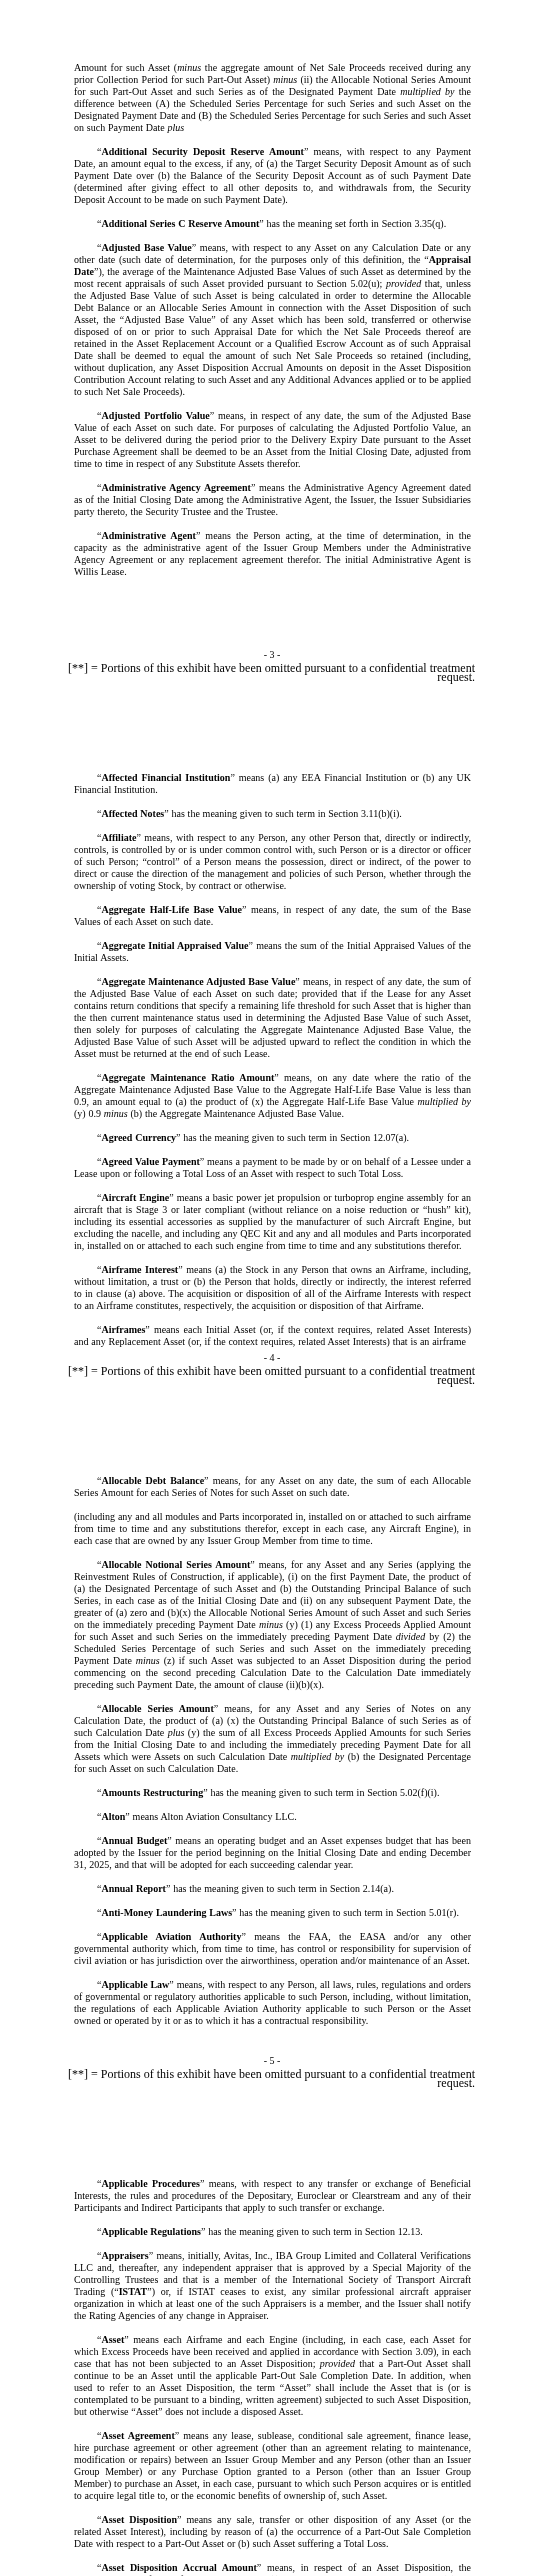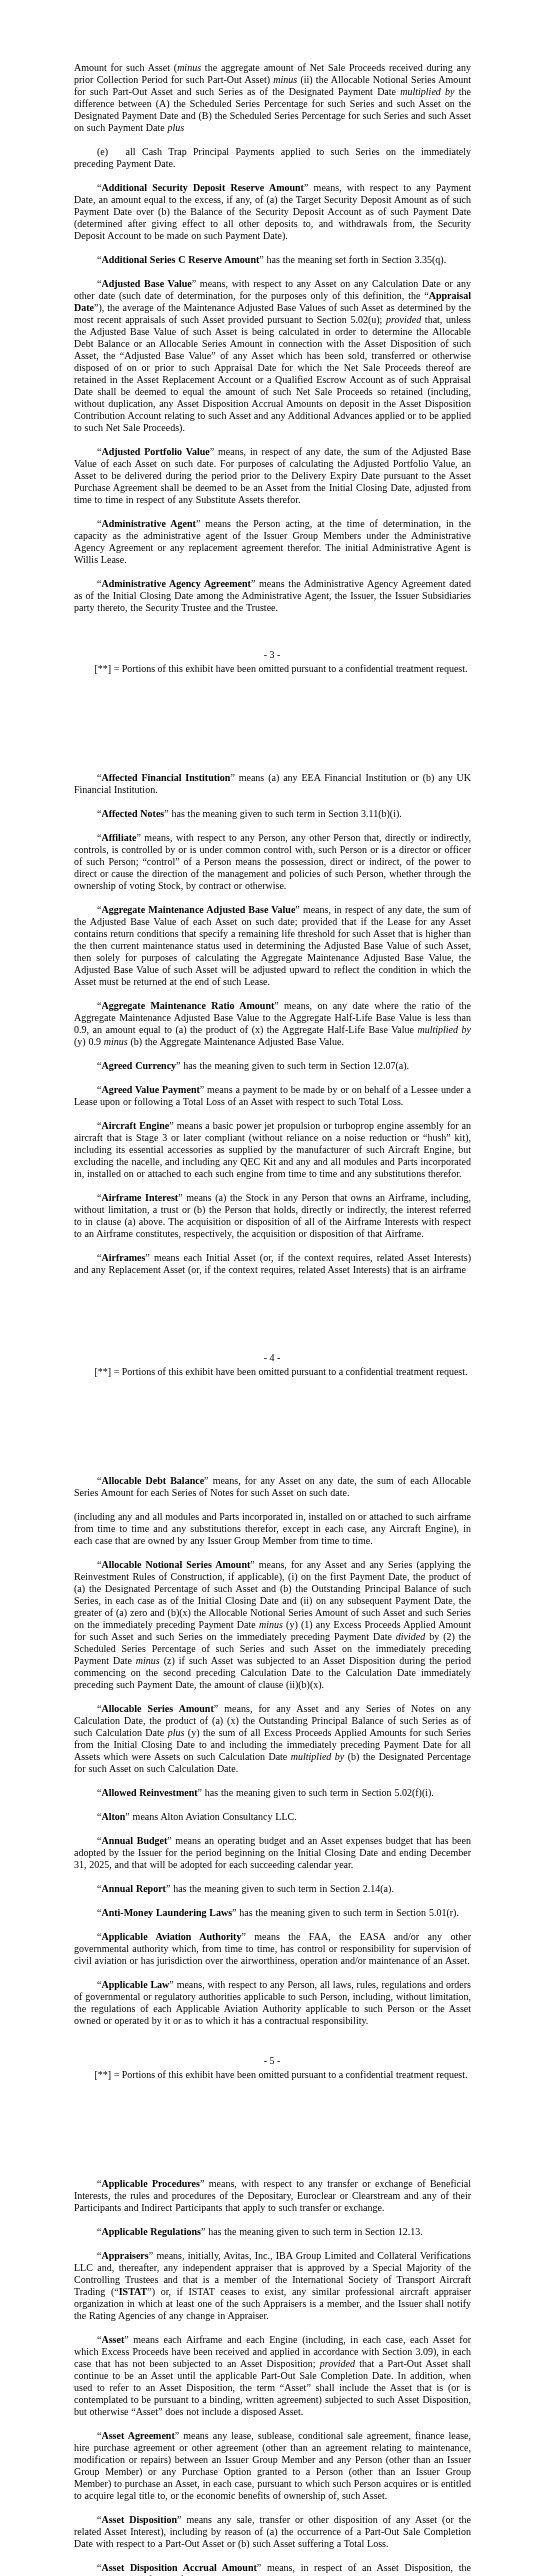--- a/index.html
+++ b/index.html
@@ -46,71 +46,72 @@
     top: 649px;
     left: 0;
     width: 544px;
     text-align: center;
     font-size: 10px;
     line-height: 12px;
   }
   .footnote {
     position: absolute;
     top: 664px;
-    left: 70px;
+    left: 53px;
     width: 422px;
-    font-size: 10px;
+    font-size: 12px;
     line-height: 9.3px;
-    text-align: center;
+    text-align: right;
   }
 </style>
 </head>
 <body>
 
 <main>
 
   <section class="page first">
     <div class="content">
         <p class="para no-indent"><span>Amount for such Asset (</span><span class="i">minus</span><span> the aggregate amount of Net Sale Proceeds received during any prior Collection Period for such Part-Out Asset) </span><span class="i">minus</span><span> (ii) the Allocable Notional Series Amount for such Part-Out Asset and such Series as of the Designated Payment Date </span><span class="i">multiplied by</span><span> the difference between (A) the Scheduled Series Percentage for such Series and such Asset on the Designated Payment Date and (B) the Scheduled Series Percentage for such Series and such Asset on such Payment Date </span><span class="i">plus</span></p>
-        <p class="para"><span>(e)</span><span class="tab"></span><span>all Cash Trap Principal Payments applied to such Series on the immediately preceding Payment Date.</span></p>
         <p class="para"><span>“</span><span class="b">Additional Security Deposit Reserve Amount</span><span>” means, with respect to any Payment Date, an amount equal to the excess, if any, of (a) the Target Security Deposit Amount as of such Payment Date over (b) the Balance of the Security Deposit Account as of such Payment Date (determined after giving effect to all other deposits to, and withdrawals from, the Security Deposit Account to be made on such Payment Date).</span></p>
         <p class="para"><span>“</span><span class="b">Additional Series C Reserve Amount</span><span>” has the meaning set forth in Section 3.35(q).</span></p>
         <p class="para"><span>“</span><span class="b">Adjusted Base Value</span><span>” means, with respect to any Asset on any Calculation Date or any other date (such date of determination, for the purposes only of this definition, the “</span><span class="b">Appraisal Date</span><span>”), the average of the Maintenance Adjusted Base Values of such Asset as determined by the most recent appraisals of such Asset provided pursuant to Section 5.02(u); </span><span class="i">provided</span><span> that, unless the Adjusted Base Value of such Asset is being calculated in order to determine the Allocable Debt Balance or an Allocable Series Amount in connection with the Asset Disposition of such Asset, the “Adjusted Base Value” of any Asset which has been sold, transferred or otherwise disposed of on or prior to such Appraisal Date for which the Net Sale Proceeds thereof are retained in the Asset Replacement Account or a Qualified Escrow Account as of such Appraisal Date shall be deemed to equal the amount of such Net Sale Proceeds so retained (including, without duplication, any Asset Disposition Accrual Amounts on deposit in the Asset Disposition Contribution Account relating to such Asset and any Additional Advances applied or to be applied to such Net Sale Proceeds).</span></p>
         <p class="para"><span>“</span><span class="b">Adjusted Portfolio Value</span><span>” means, in respect of any date, the sum of the Adjusted Base Value of each Asset on such date.  For purposes of calculating the Adjusted Portfolio Value, an Asset to be delivered during the period prior to the Delivery Expiry Date pursuant to the Asset Purchase Agreement shall be deemed to be an Asset from the Initial Closing Date, adjusted from time to time in respect of any Substitute Assets therefor.</span></p>
+        <p class="para"><span>“</span><span class="b">Administrative Agency Agreement</span><span>” means the Administrative Agency Agreement dated as of the Initial Closing Date among the Administrative Agent, the Issuer, the Issuer Subsidiaries party thereto, the Security Trustee and the Trustee.</span></p>
         <p class="para"><span>“</span><span class="b">Administrative Agent</span><span>” means the Person acting, at the time of determination, in the capacity as the administrative agent of the Issuer Group Members under the Administrative Agency Agreement or any replacement agreement therefor.  The initial Administrative Agent is Willis Lease.</span></p>
-        <p class="para"><span>“</span><span class="b">Administrative Agency Agreement</span><span>” means the Administrative Agency Agreement dated as of the Initial Closing Date among the Administrative Agent, the Issuer, the Issuer Subsidiaries party thereto, the Security Trustee and the Trustee.</span></p>
       </div>
     <div class="page-number">- 3 -</div>
     <div class="footnote">[**] = Portions of this exhibit have been omitted pursuant to a confidential treatment request.</div>
   </section>
 
   <section class="page">
     <div class="content">
         <p class="para"><span>“</span><span class="b">Affected Financial Institution</span><span>” means (a) any EEA Financial Institution or (b) any UK Financial Institution.</span></p>
         <p class="para"><span>“</span><span class="b">Affected Notes</span><span>” has the meaning given to such term in Section 3.11(b)(i).</span></p>
         <p class="para"><span>“</span><span class="b">Affiliate</span><span>” means, with respect to any Person, any other Person that, directly or indirectly, controls, is controlled by or is under common control with, such Person or is a director or officer of such Person; “control” of a Person means the possession, direct or indirect, of the power to direct or cause the direction of the management and policies of such Person, whether through the ownership of voting Stock, by contract or otherwise.</span></p>
+        <p class="para"><span>“</span><span class="b">Aggregate Half-Life Base Value</span><span>” means, in respect of any date, the sum of the Base Values of each Asset on such date.</span></p>
+        <p class="para"><span>“</span><span class="b">Aggregate Initial Appraised Value</span><span>” means the sum of the Initial Appraised Values of the Initial Assets.</span></p>
         <p class="para"><span>“</span><span class="b">Aggregate Maintenance Adjusted Base Value</span><span>” means, in respect of any date, the sum of the Adjusted Base Value of each Asset on such date; provided that if the Lease for any Asset contains return conditions that specify a remaining life threshold for such Asset that is higher than the then current maintenance status used in determining the Adjusted Base Value of such Asset, then solely for purposes of calculating the Aggregate Maintenance Adjusted Base Value, the Adjusted Base Value of such Asset will be adjusted upward to reflect the condition in which the Asset must be returned at the end of such Lease.</span></p>
         <p class="para"><span>“</span><span class="b">Aggregate Maintenance Ratio Amount</span><span>” means, on any date where the ratio of the Aggregate Maintenance Adjusted Base Value to the Aggregate Half-Life Base Value is less than 0.9, an amount equal to (a) the product of (x) the Aggregate Half-Life Base Value </span><span class="i">multiplied by</span><span> (y) 0.9 </span><span class="i">minus</span><span> (b) the Aggregate Maintenance Adjusted Base Value.</span></p>
         <p class="para"><span>“</span><span class="b">Agreed Currency</span><span>” has the meaning given to such term in Section 12.07(a).</span></p>
         <p class="para"><span>“</span><span class="b">Agreed Value Payment</span><span>” means a payment to be made by or on behalf of a Lessee under a Lease upon or following a Total Loss of an Asset with respect to such Total Loss.</span></p>
         <p class="para"><span>“</span><span class="b">Aircraft Engine</span><span>” means a basic power jet propulsion or turboprop engine assembly for an aircraft that is Stage 3 or later compliant (without reliance on a noise reduction or “hush” kit), including its essential accessories as supplied by the manufacturer of such Aircraft Engine, but excluding the nacelle, and including any QEC Kit and any and all modules and Parts incorporated in, installed on or attached to each such engine from time to time and any substitutions therefor.</span></p>
         <p class="para"><span>“</span><span class="b">Airframe Interest</span><span>” means (a) the Stock in any Person that owns an Airframe, including, without limitation, a trust or (b) the Person that holds, directly or indirectly, the interest referred to in clause (a) above.  The acquisition or disposition of all of the Airframe Interests with respect to an Airframe constitutes, respectively, the acquisition or disposition of that Airframe.</span></p>
         <p class="para"><span>“</span><span class="b">Airframes</span><span>” means each Initial Asset (or, if the context requires, related Asset Interests) and any Replacement Asset (or, if the context requires, related Asset Interests) that is an airframe</span></p>
       </div>
     <div class="page-number">- 4 -</div>
     <div class="footnote">[**] = Portions of this exhibit have been omitted pursuant to a confidential treatment request.</div>
   </section>
 
   <section class="page">
     <div class="content">
         <p class="para"><span>“</span><span class="b">Allocable Debt Balance</span><span>” means, for any Asset on any date, the sum of each Allocable Series Amount for each Series of Notes for such Asset on such date.</span></p>
         <p class="para no-indent"><span>(including any and all modules and Parts incorporated in, installed on or attached to such airframe from time to time and any substitutions therefor, except in each case, any Aircraft Engine), in each case that are owned by any Issuer Group Member from time to time.</span></p>
         <p class="para"><span>“</span><span class="b">Allocable Notional Series Amount</span><span>” means, for any Asset and any Series (applying the Reinvestment Rules of Construction, if applicable), (i) on the first Payment Date, the product of (a) the Designated Percentage of such Asset and (b) the Outstanding Principal Balance of such Series, in each case as of the Initial Closing Date and (ii) on any subsequent Payment Date, the greater of (a) zero and (b)(x) the Allocable Notional Series Amount of such Asset and such Series on the immediately preceding Payment Date </span><span class="i">minus</span><span> (y) (1) any Excess Proceeds Applied Amount for such Asset and such Series on the immediately preceding Payment Date </span><span class="i">divided</span><span> by (2) the Scheduled Series Percentage of such Series and such Asset on the immediately preceding Payment Date </span><span class="i">minus</span><span> (z) if such Asset was subjected to an Asset Disposition during the period commencing on the second preceding Calculation Date to the Calculation Date immediately preceding such Payment Date, the amount of clause (ii)(b)(x).</span></p>
         <p class="para"><span>“</span><span class="b">Allocable Series Amount</span><span>” means, for any Asset and any Series of Notes on any Calculation Date, the product of (a) (x) the Outstanding Principal Balance of such Series as of such Calculation Date </span><span class="i">plus</span><span> (y) the sum of all Excess Proceeds Applied Amounts for such Series from the Initial Closing Date to and including the immediately preceding Payment Date for all Assets which were Assets on such Calculation Date </span><span class="i">multiplied by</span><span> (b) the Designated Percentage for such Asset on such Calculation Date.</span></p>
-        <p class="para"><span>“</span><span class="b">Allowed Reinvestment</span><span>” has the meaning given to such term in Section 5.02(f)(i).</span></p>
+        <p class="para"><span>“</span><span class="b">Amounts Restructuring</span><span>” has the meaning given to such term in Section 5.02(f)(i).</span></p>
         <p class="para"><span>“</span><span class="b">Alton</span><span>” means Alton Aviation Consultancy LLC.</span></p>
         <p class="para"><span>“</span><span class="b">Annual Budget</span><span>” means an operating budget and an Asset expenses budget that has been adopted by the Issuer for the period beginning on the Initial Closing Date and ending December 31, 2025, and that will be adopted for each succeeding calendar year.</span></p>
         <p class="para"><span>“</span><span class="b">Annual Report</span><span>” has the meaning given to such term in Section 2.14(a).</span></p>
         <p class="para"><span>“</span><span class="b">Anti-Money Laundering Laws</span><span>” has the meaning given to such term in Section 5.01(r).</span></p>
         <p class="para"><span>“</span><span class="b">Applicable Aviation Authority</span><span>” means the FAA, the EASA and/or any other governmental authority which, from time to time, has control or responsibility for supervision of civil aviation or has jurisdiction over the airworthiness, operation and/or maintenance of an Asset.</span></p>
         <p class="para"><span>“</span><span class="b">Applicable Law</span><span>” means, with respect to any Person, all laws, rules, regulations and orders of governmental or regulatory authorities applicable to such Person, including, without limitation, the regulations of each Applicable Aviation Authority applicable to such Person or the Asset owned or operated by it or as to which it has a contractual responsibility.</span></p>
       </div>
     <div class="page-number">- 5 -</div>
     <div class="footnote">[**] = Portions of this exhibit have been omitted pursuant to a confidential treatment request.</div>
   </section>

